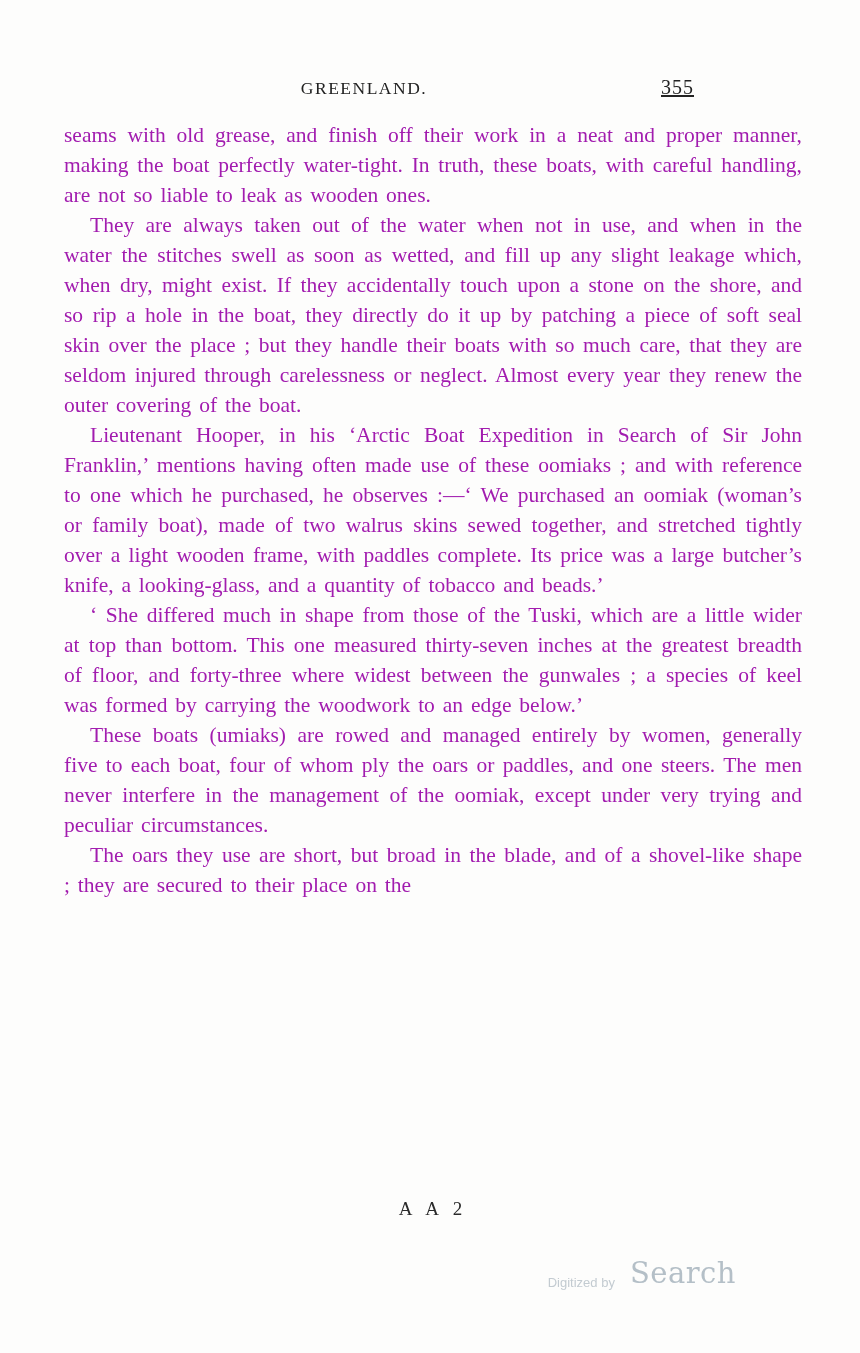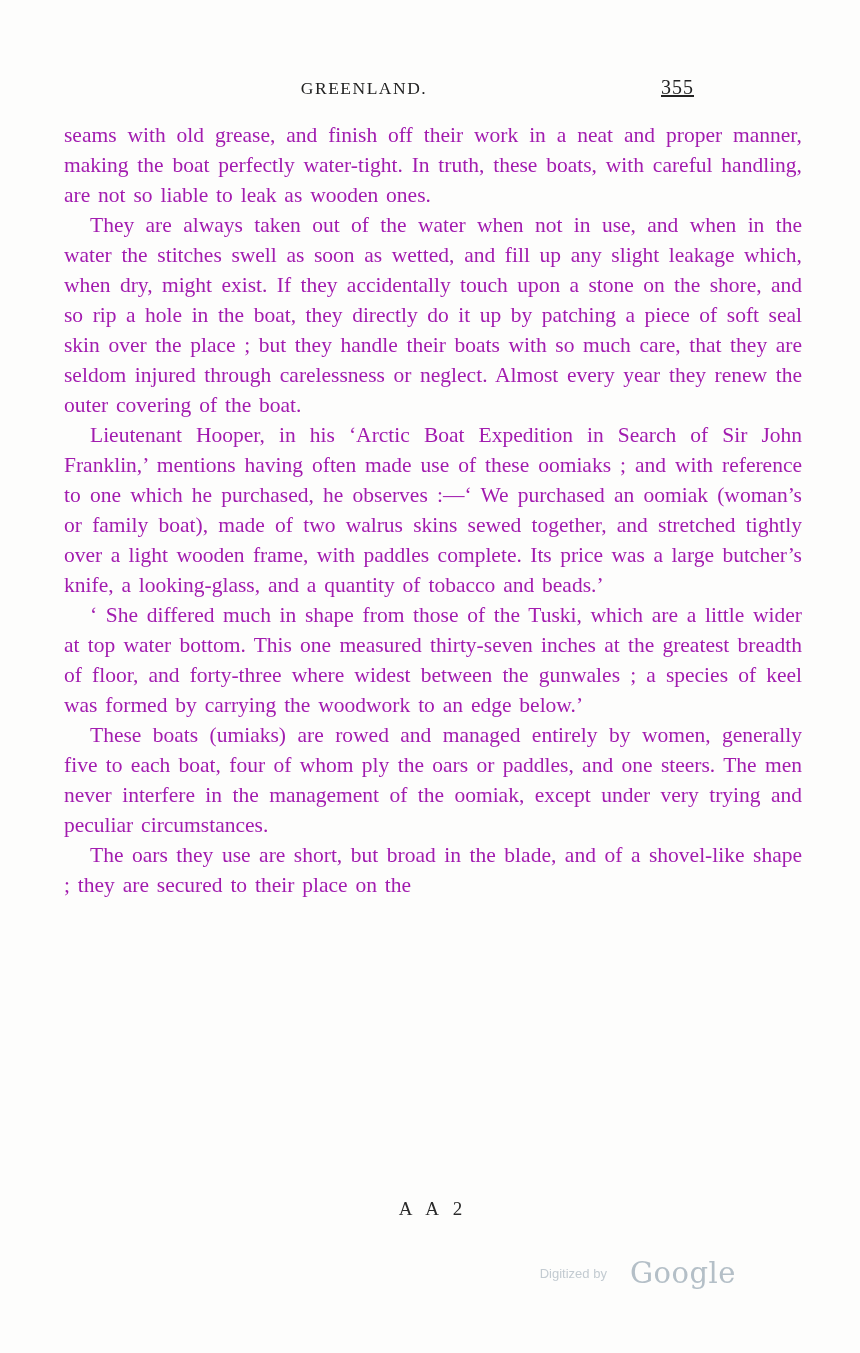--- a/index.html
+++ b/index.html
@@ -69,22 +69,22 @@
     text-align: center;
     font-size: 19px;
     letter-spacing: 5px;
     color: #2a2a2a;
   }
   .watermark {
     position: absolute;
     top: 1256px;
     right: 124px;
     display: flex;
-    align-items: center;
-    gap: 23px;
+    align-items: flex-end;
+    gap: 15px;
     user-select: none;
   }
   .watermark .wm-prefix {
     font-family: "Liberation Sans", sans-serif;
     font-size: 13px;
     color: #c3cbd1;
   }
   .watermark .wm-brand {
     font-family: "DejaVu Serif", serif;
     font-size: 29px;
@@ -99,25 +99,25 @@
 
   <div class="running-head">
     <div class="head-title">GREENLAND.</div>
     <div class="head-page-number">355</div>
   </div>
 
   <div class="text-block">
     <p>seams with old grease, and finish off their work in a neat and proper manner, making the boat perfectly water-tight.  In truth, these boats, with careful handling, are not so liable to leak as wooden ones.</p>
     <p class="indent">They are always taken out of the water when not in use, and when in the water the stitches swell as soon as wetted, and fill up any slight leakage which, when dry, might exist.  If they accidentally touch upon a stone on the shore, and so rip a hole in the boat, they directly do it up by patching a piece of soft seal skin over the place ; but they handle their boats with so much care, that they are seldom injured through carelessness or neglect.  Almost every year they renew the outer covering of the boat.</p>
     <p class="indent">Lieutenant Hooper, in his ‘Arctic Boat Expedition in Search of Sir John Franklin,’ mentions having often made use of these oomiaks ; and with reference to one which he purchased, he observes :—‘ We purchased an oomiak (woman’s or family boat), made of two walrus skins sewed together, and stretched tightly over a light wooden frame, with paddles complete.  Its price was a large butcher’s knife, a looking-glass, and a quantity of tobacco and beads.’</p>
-    <p class="indent">‘ She differed much in shape from those of the Tuski, which are a little wider at top water bottom.  This one measured thirty-seven inches at the greatest breadth of floor, and forty-three where widest between the gunwales ; a species of keel was formed by carrying the woodwork to an edge below.’</p>
+    <p class="indent">‘ She differed much in shape from those of the Tuski, which are a little wider at top than bottom.  This one measured thirty-seven inches at the greatest breadth of floor, and forty-three where widest between the gunwales ; a species of keel was formed by carrying the woodwork to an edge below.’</p>
     <p class="indent">These boats (umiaks) are rowed and managed entirely by women, generally five to each boat, four of whom ply the oars or paddles, and one steers.  The men never interfere in the management of the oomiak, except under very trying and peculiar circumstances.</p>
     <p class="indent">The oars they use are short, but broad in the blade, and of a shovel-like shape ; they are secured to their place on the</p>
   </div>
 
   <div class="signature-mark">A A 2</div>
 
   <div class="watermark">
     <span class="wm-prefix">Digitized by</span>
-    <span class="wm-brand">Google</span>
+    <span class="wm-brand">Search</span>
   </div>
 
 </div>
 
 </body></html>

